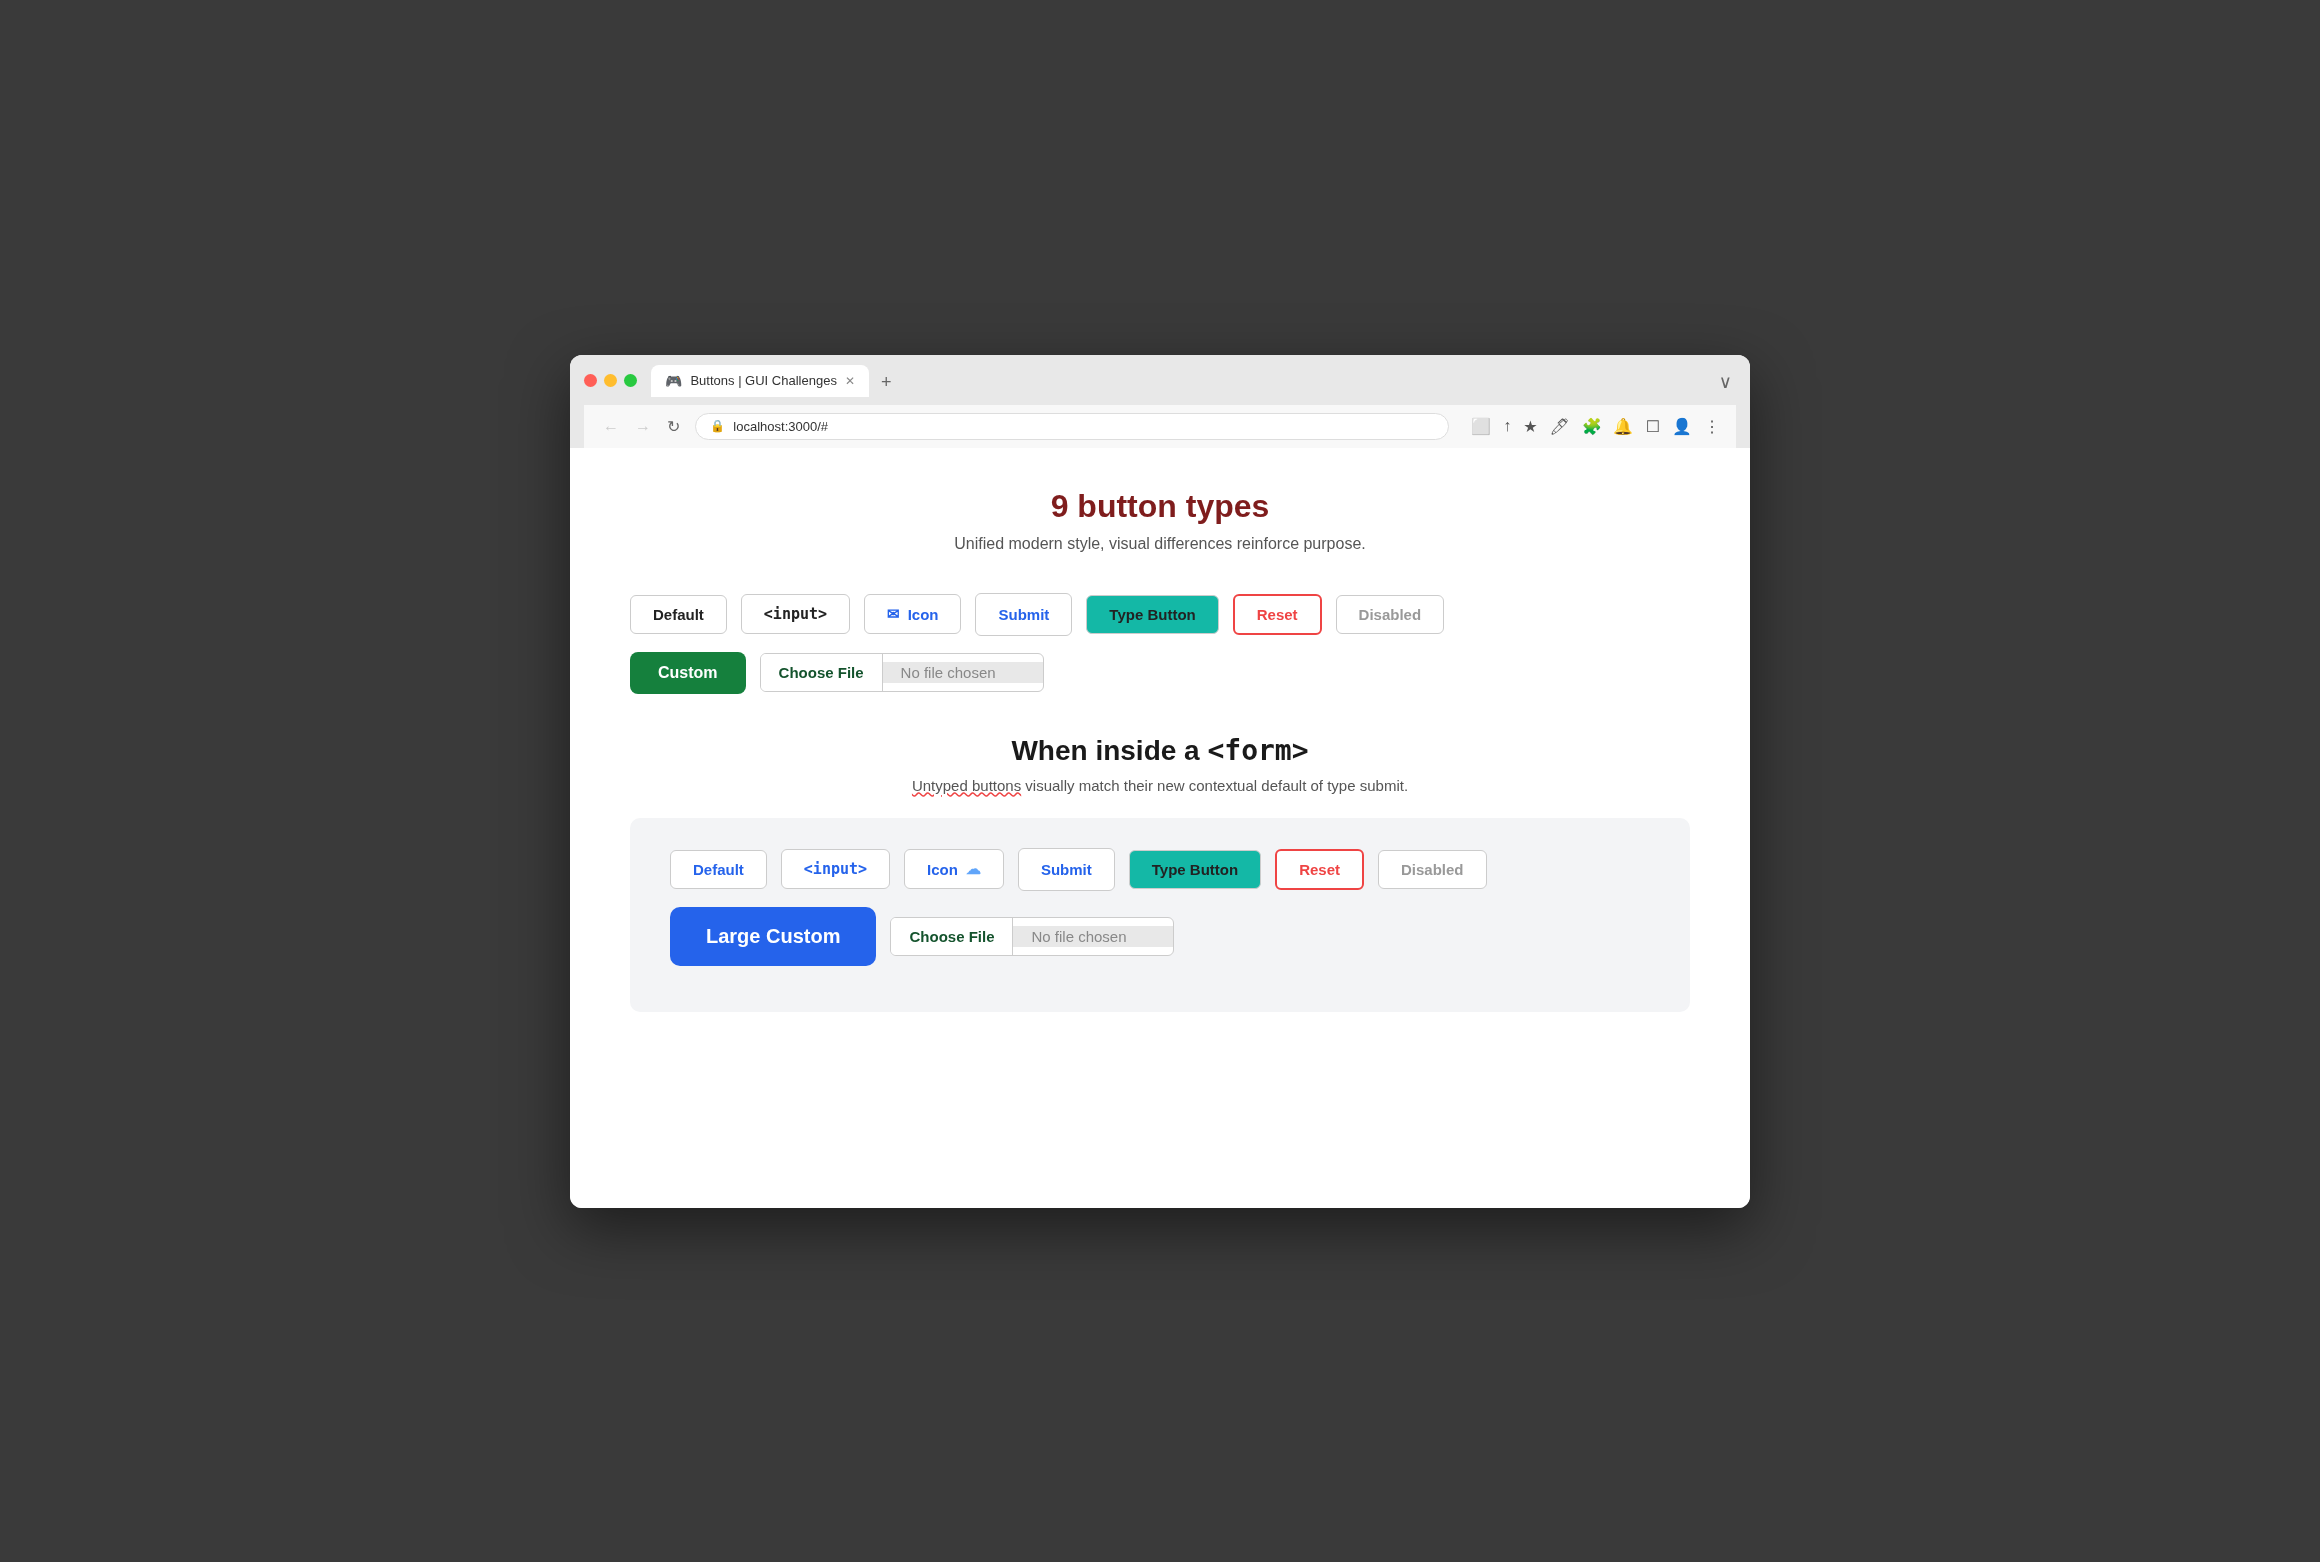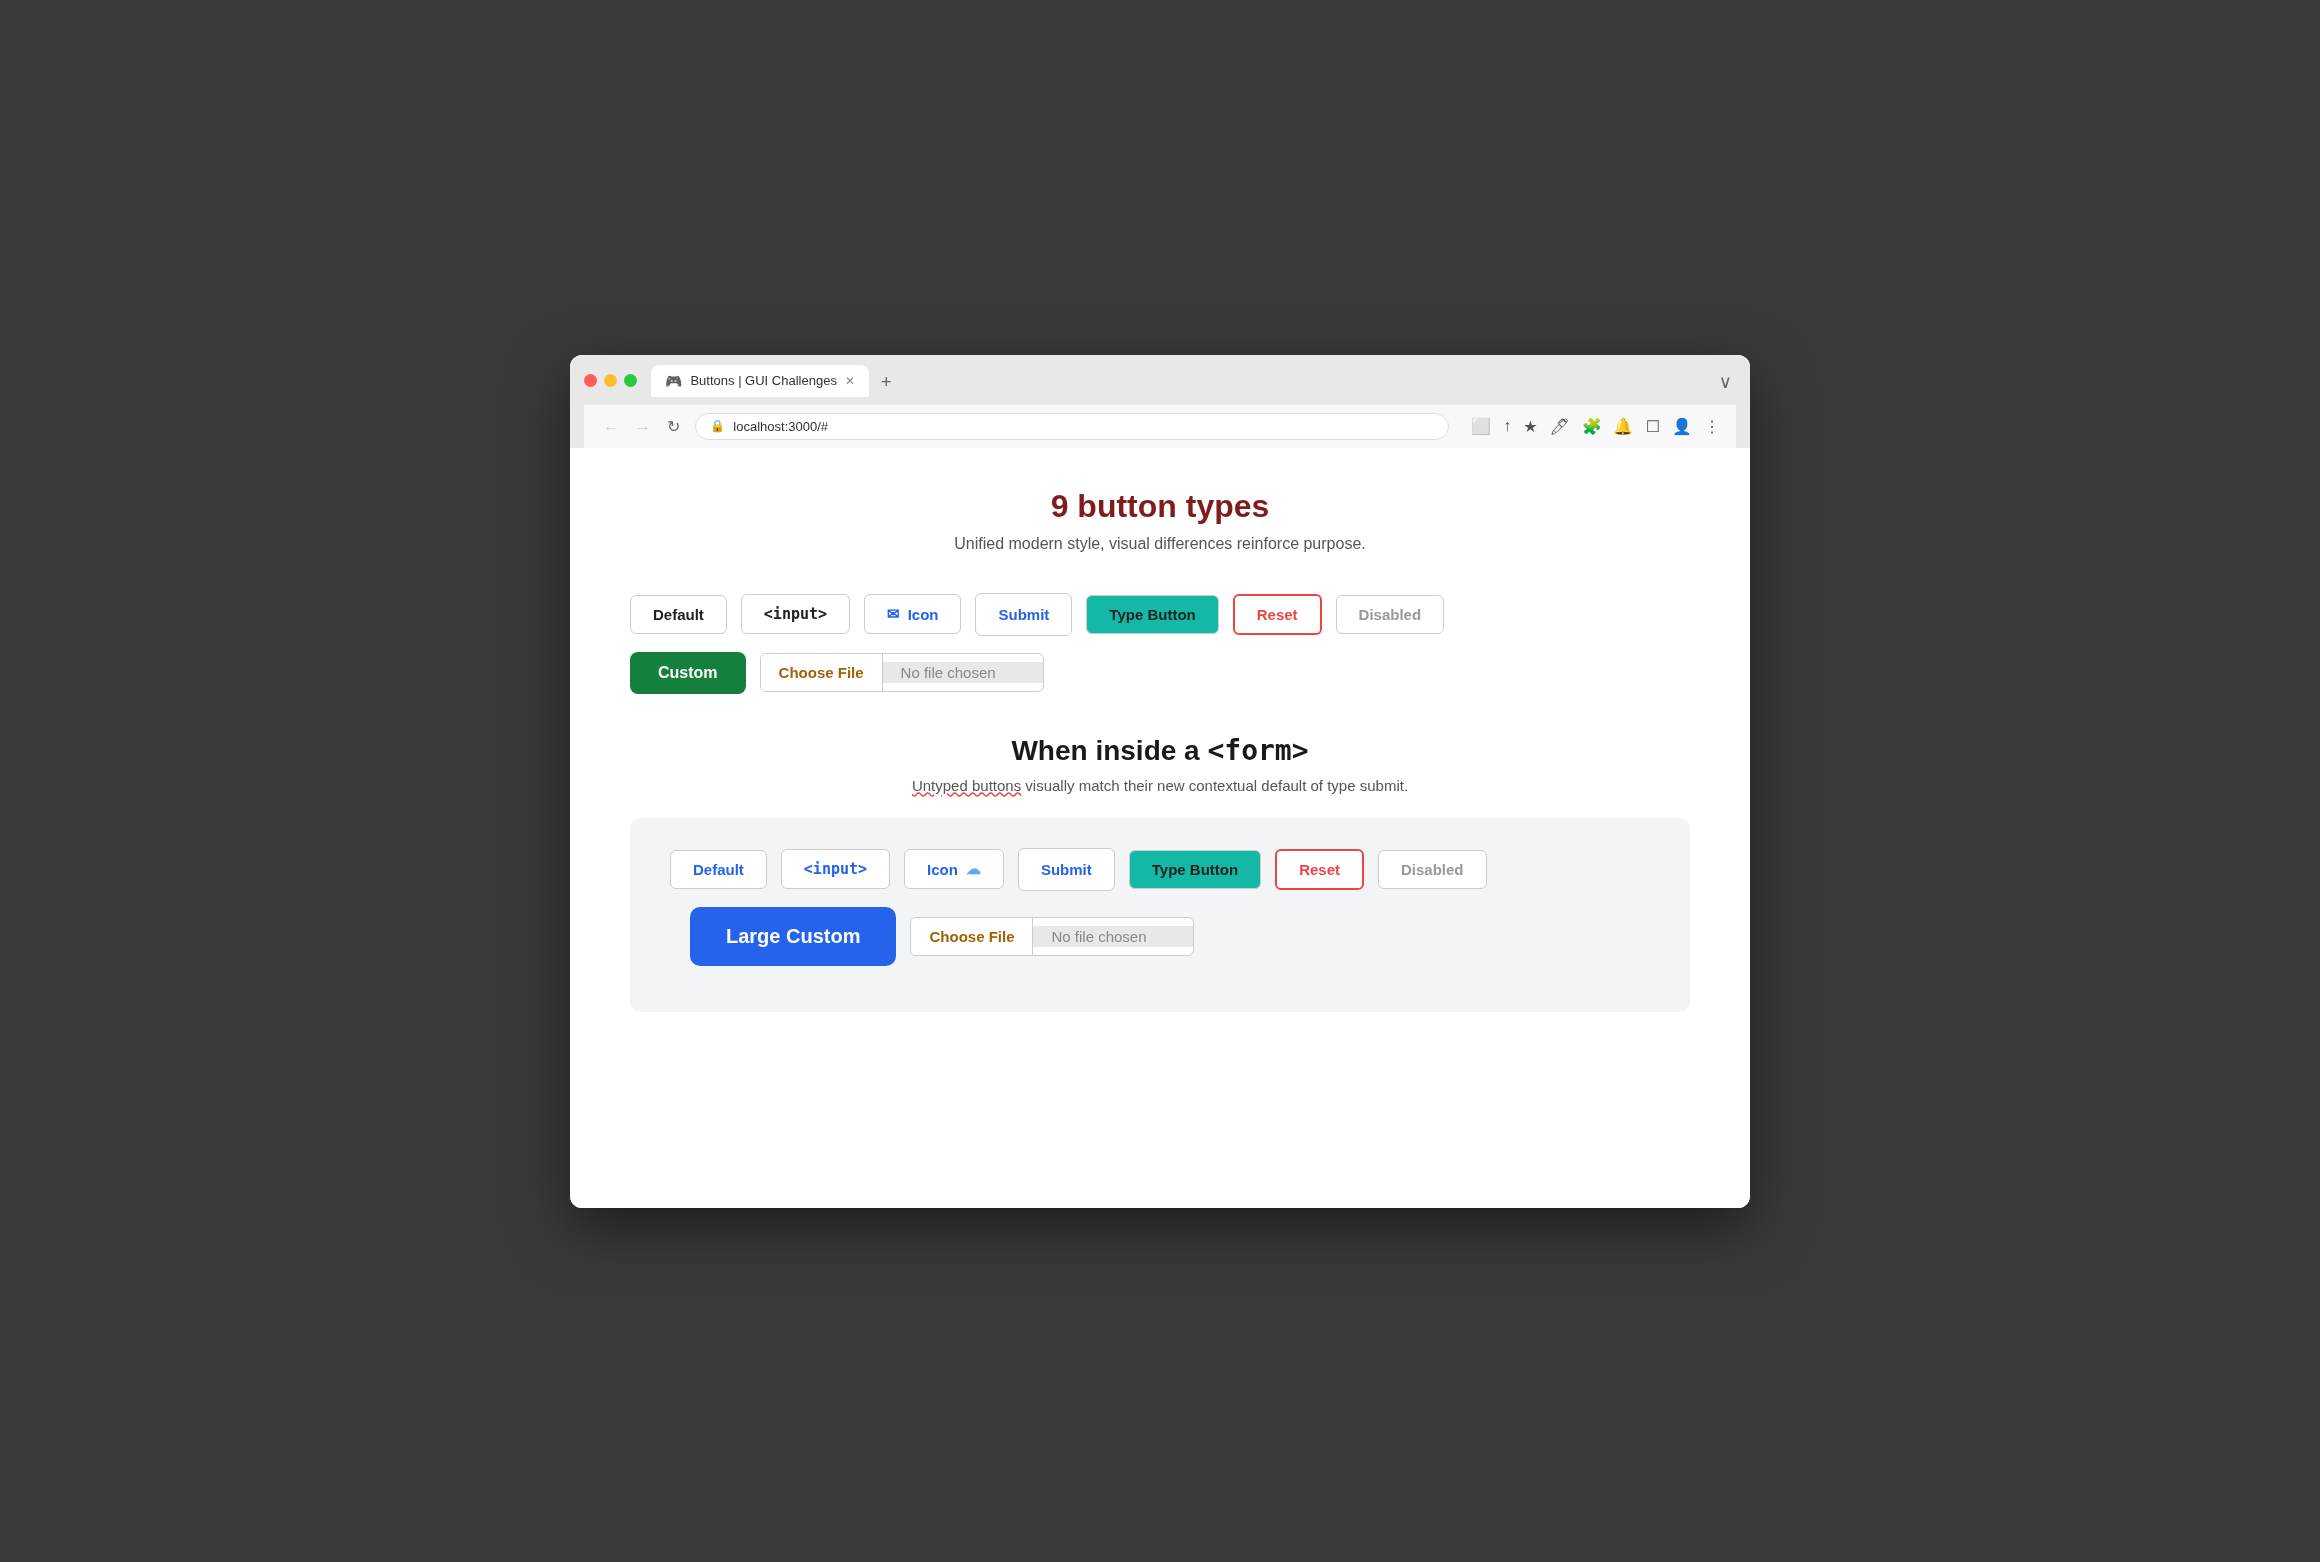--- a/index.html
+++ b/index.html
@@ -275,40 +275,39 @@
 
     .btn-custom-large {
       background: #2563eb;
       border: none;
       border-radius: 10px;
       padding: 18px 36px;
       font-size: 20px;
       font-weight: 700;
       color: #fff;
       cursor: pointer;
-      margin-left: 20px;
     }
 
     .file-input-wrapper {
       display: flex;
       align-items: center;
       border: 1.5px solid #ccc;
       border-radius: 6px;
       overflow: hidden;
       background: #fff;
     }
 
     .file-input-btn {
       background: #fff;
       border: none;
       border-right: 1.5px solid #ccc;
       padding: 10px 18px;
       font-size: 15px;
       font-weight: 600;
-      color: #a16207;
+      color: #14532d;
       cursor: pointer;
     }
 
     .file-input-text {
       padding: 2px 18px;
       font-size: 15px;
       color: #888;
       background: #e8e8e8;
       min-width: 160px;
     }

